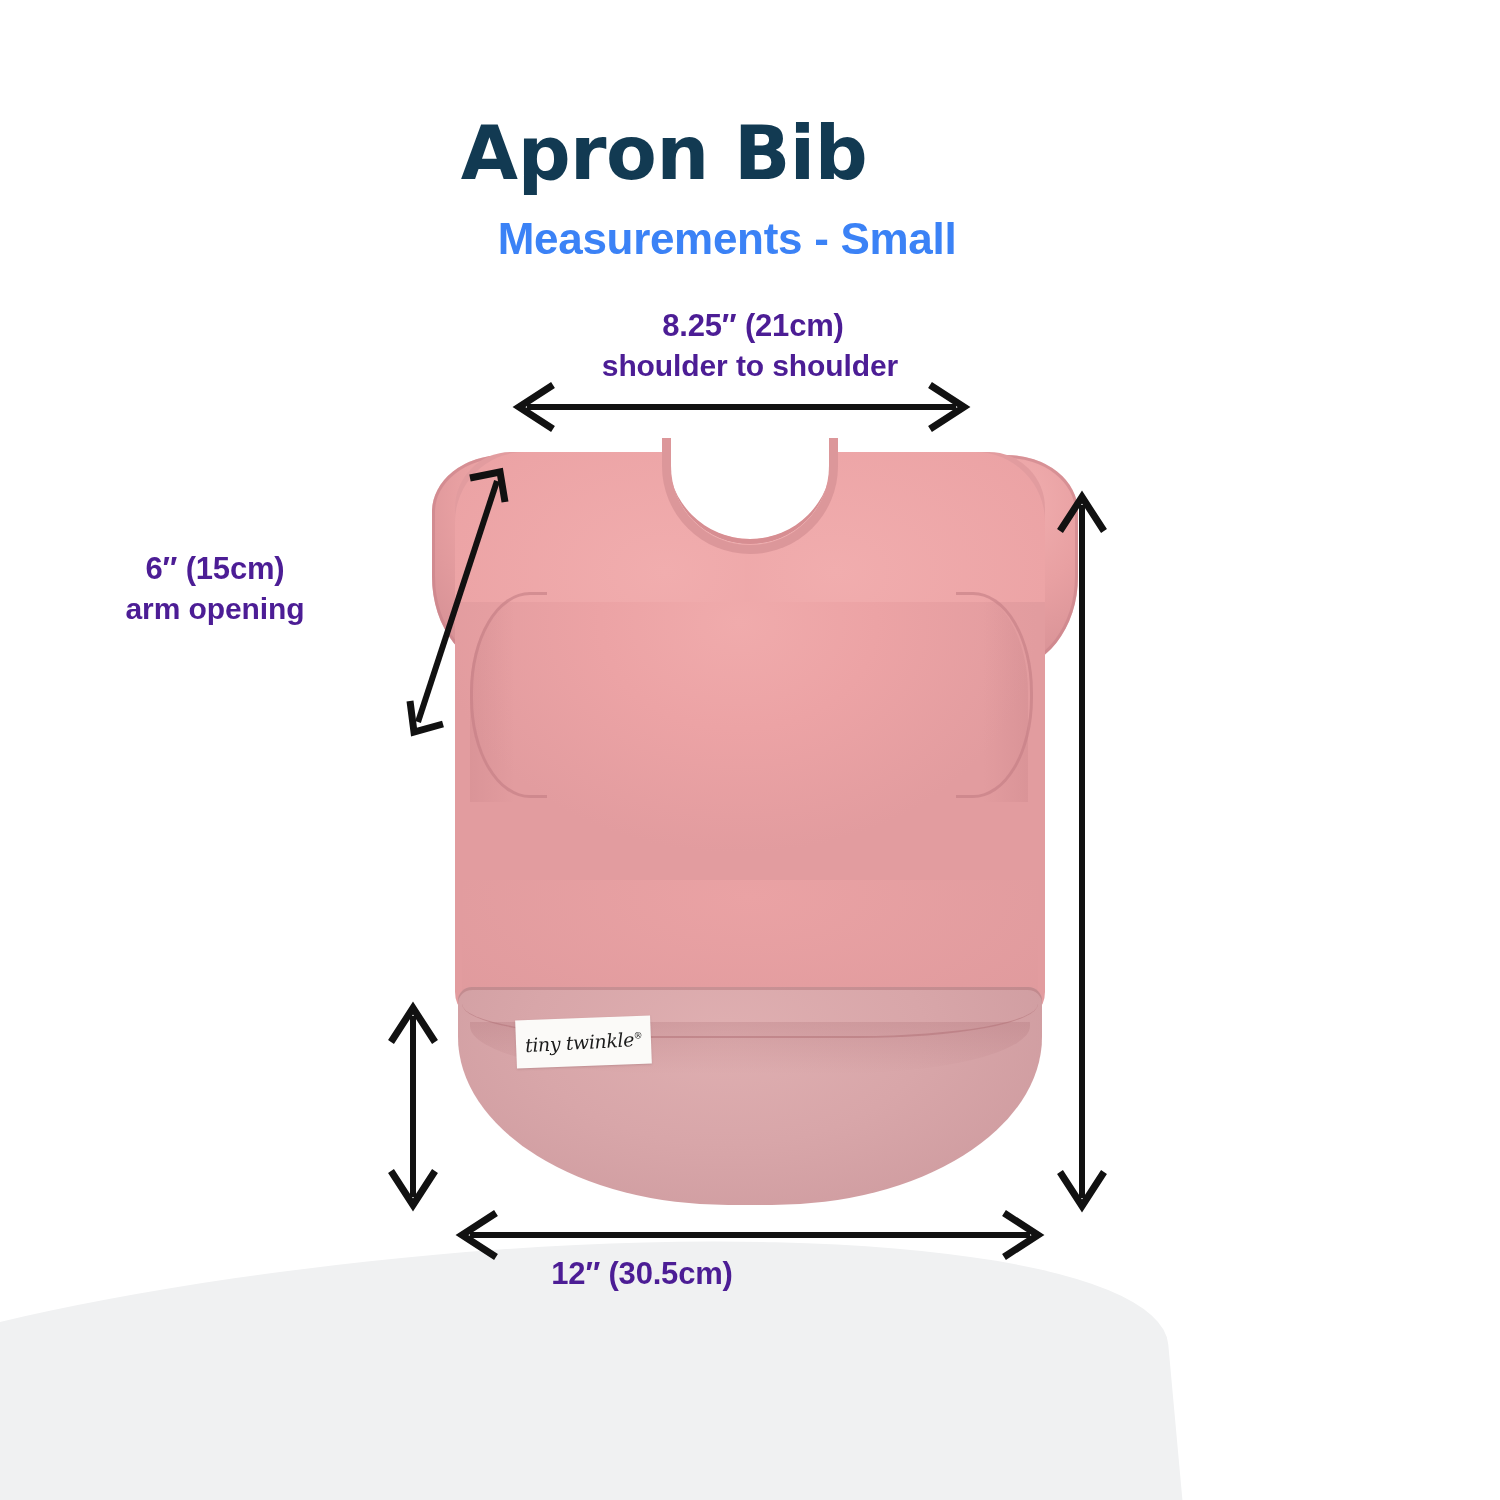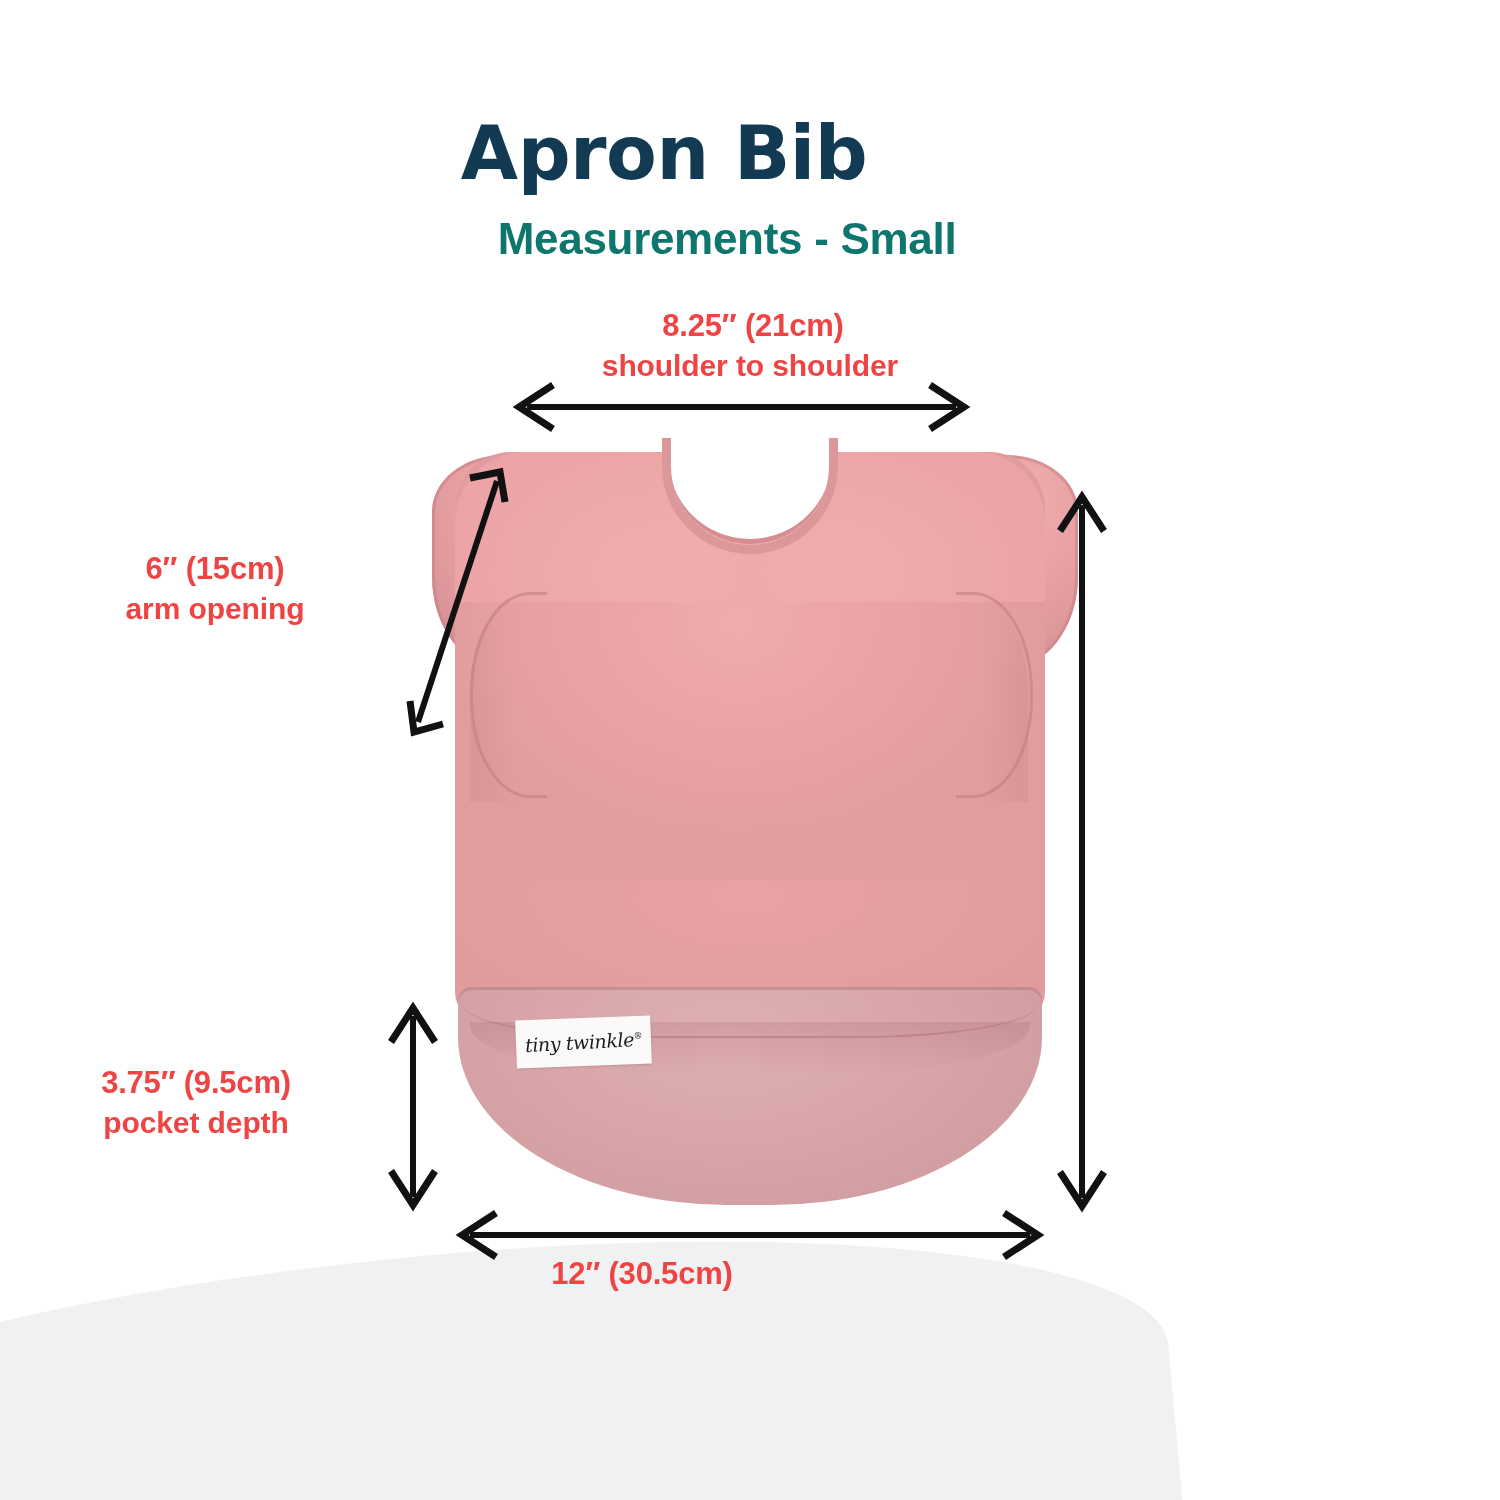--- a/index.html
+++ b/index.html
@@ -47,25 +47,25 @@
   .subtitle {
     position: absolute;
     left: 0;
     top: 212px;
     width: 1454px;
     text-align: center;
     font-size: 44px;
     line-height: 54px;
     font-weight: 700;
     letter-spacing: -0.3px;
-    color: #0f766e;
-  }
-
-  
-  .callout { position: absolute; color: #ef4444; }
+    color: #3b82f6;
+  }
+
+  
+  .callout { position: absolute; color: #4c1d95; }
   .callout .val {
     font-size: 31px;
     line-height: 41px;
     font-weight: 700;
     letter-spacing: -0.2px;
     white-space: nowrap;
   }
   .callout .lbl {
     font-size: 30px;
     line-height: 40px;
@@ -352,22 +352,18 @@
     <div class="val">8.25″ (21cm)</div>
     <div class="lbl">shoulder to shoulder</div>
   </div>
 
   <div class="callout c-arm">
     <div class="val">6″ (15cm)</div>
     <div class="lbl">arm opening</div>
   </div>
 
 
-  <div class="callout c-pocket">
-    <div class="val">3.75″ (9.5cm)</div>
-    <div class="lbl">pocket depth</div>
-  </div>
 
   <div class="callout c-width">
     <div class="val">12″ (30.5cm)</div>
   </div>
 
 </div>
 
 </body></html>

